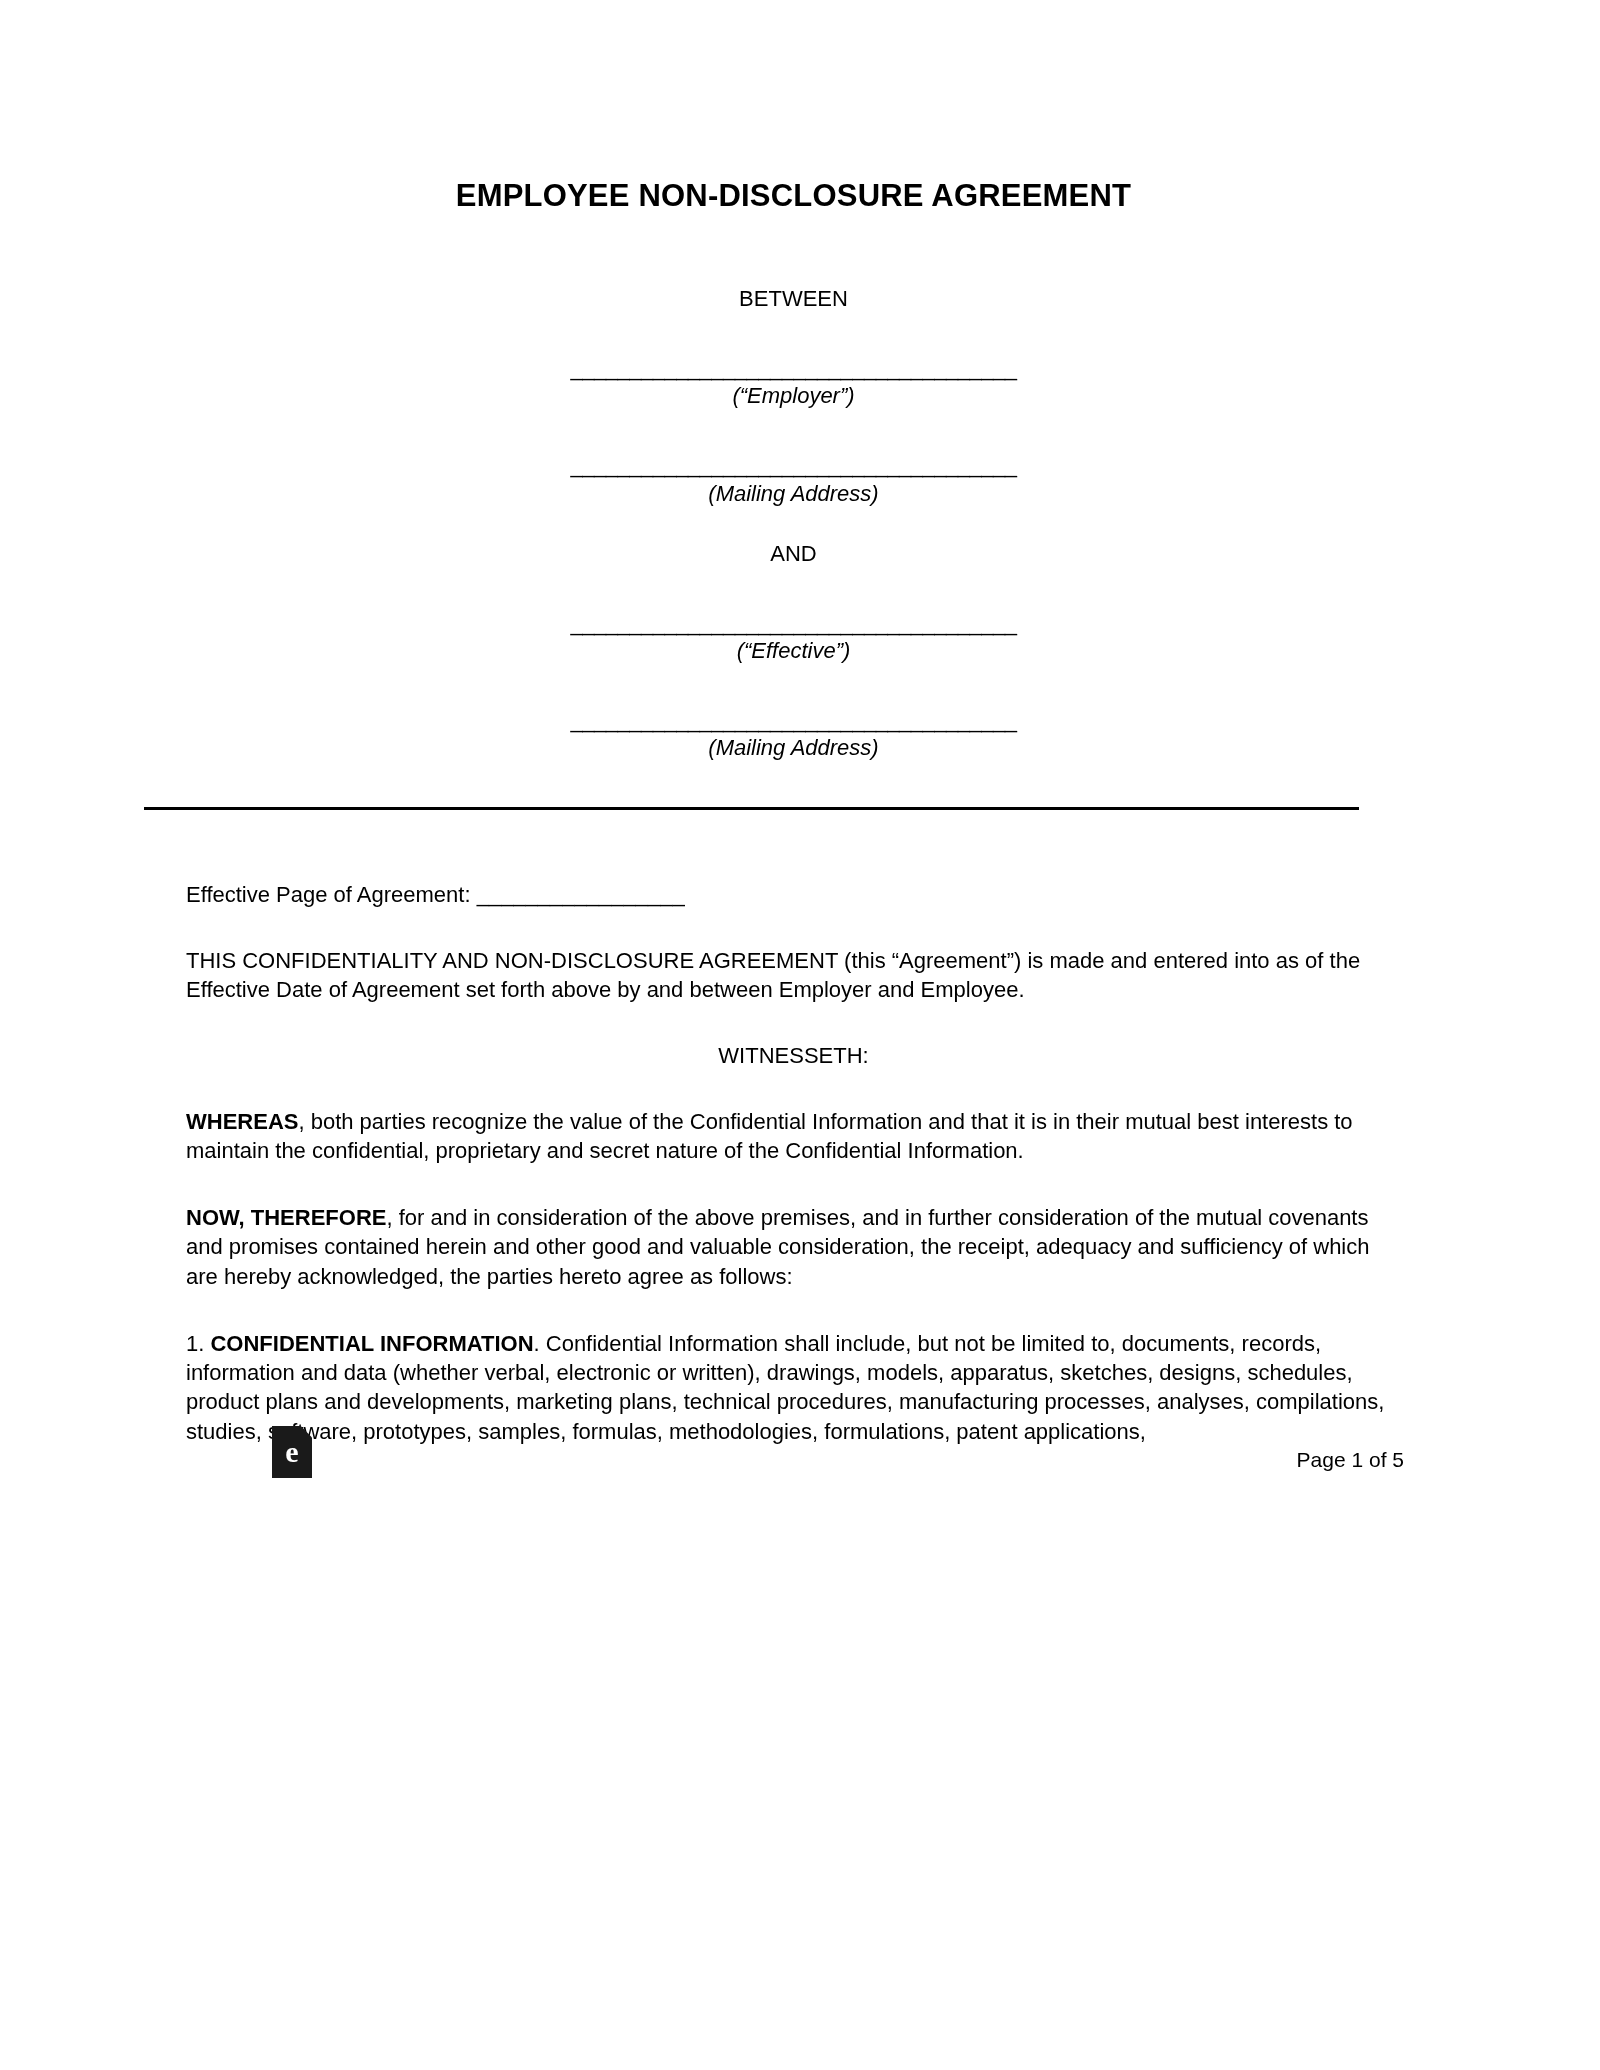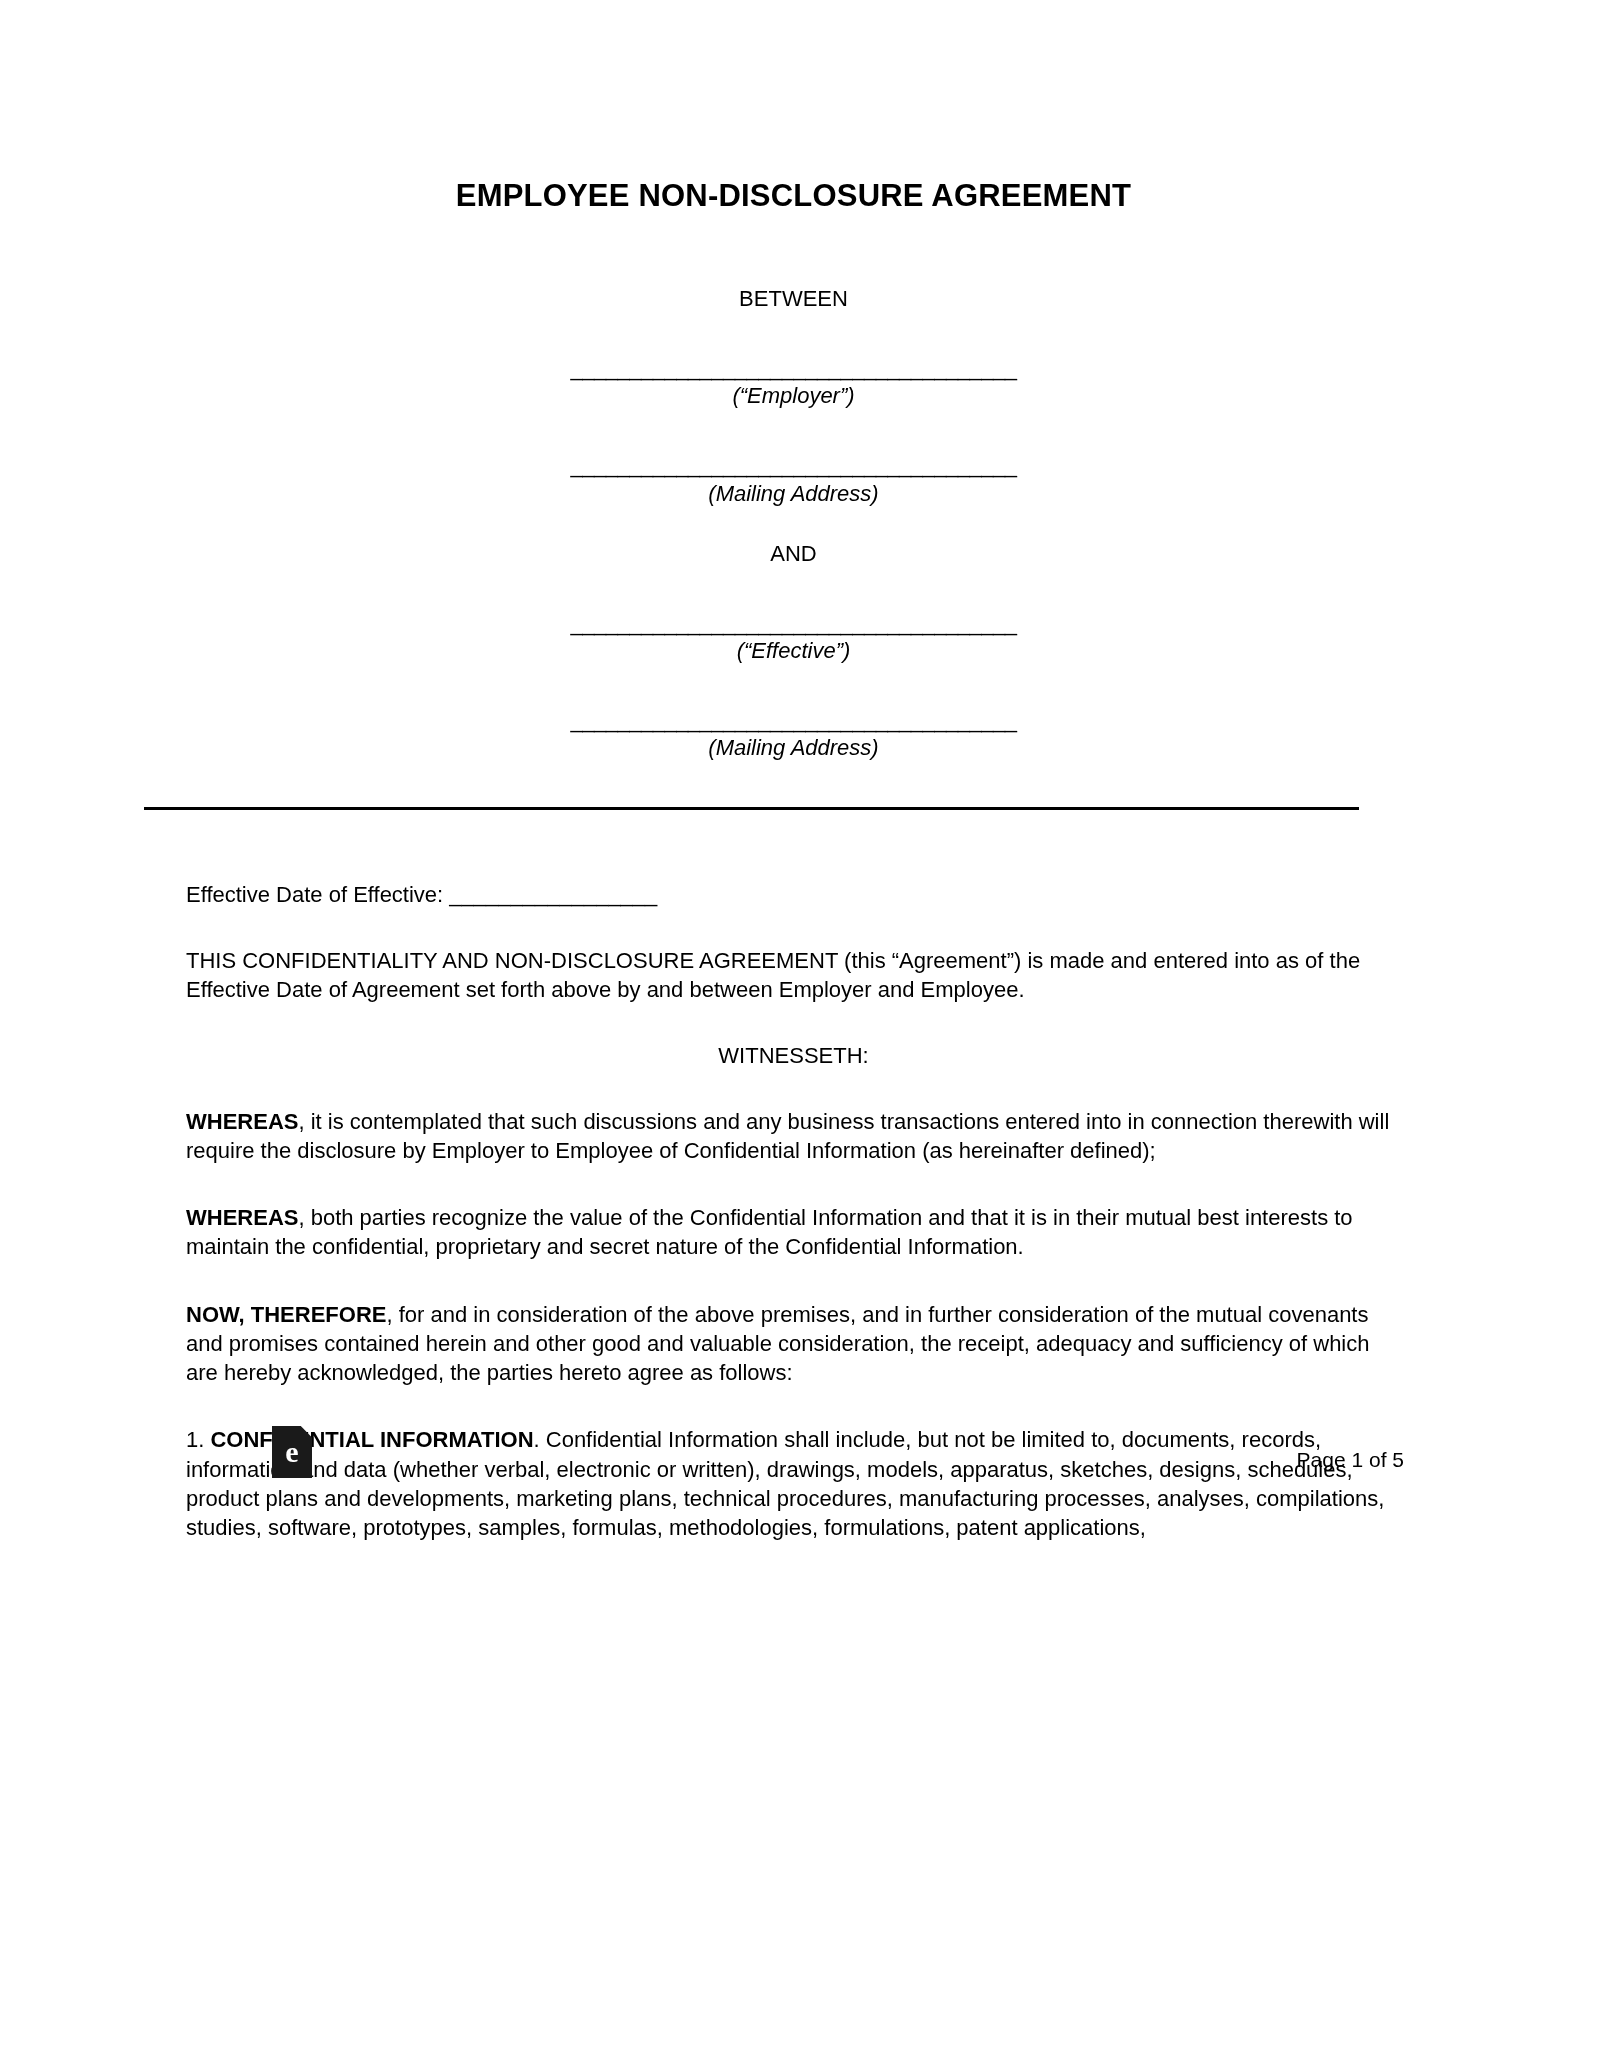--- a/index.html
+++ b/index.html
@@ -153,28 +153,27 @@
       <div class="blank-caption">(“Effective”)</div>
     </div>
 
     <div class="blank-block">
       <div class="blank-line">______________________________________</div>
       <div class="blank-caption">(Mailing Address)</div>
     </div>
 
     <hr class="hrule">
 
-    <div class="effective">Effective Date of Effective: _________________</div>
+    <div class="effective">Effective Page of Agreement: _________________</div>
 
     <div class="body-para">THIS CONFIDENTIALITY AND NON-DISCLOSURE AGREEMENT (this “Agreement”) is made and entered into as of the Effective Date of Agreement set forth above by and between Employer and Employee.</div>
 
     <div class="witness">WITNESSETH:</div>
 
 
-    <div class="body-para"><b>WHEREAS</b><span>, it is contemplated that such discussions and any business transactions entered into in connection therewith will require the disclosure by Employer to Employee of Confidential Information (as hereinafter defined);</span></div>
 
     <div class="body-para"><b>WHEREAS</b><span>, both parties recognize the value of the Confidential Information and that it is in their mutual best interests to maintain the confidential, proprietary and secret nature of the Confidential Information.</span></div>
 
     <div class="body-para"><b>NOW, THEREFORE</b><span>, for and in consideration of the above premises, and in further consideration of the mutual covenants and promises contained herein and other good and valuable consideration, the receipt, adequacy and sufficiency of which are hereby acknowledged, the parties hereto agree as follows:</span></div>
 
     <div class="body-para"><span>1. </span><b>CONFIDENTIAL INFORMATION</b><span>. Confidential Information shall include, but not be limited to, documents, records, information and data (whether verbal, electronic or written), drawings, models, apparatus, sketches, designs, schedules, product plans and developments, marketing plans, technical procedures, manufacturing processes, analyses, compilations, studies, software, prototypes, samples, formulas, methodologies, formulations, patent applications,</span></div>
 
   </div>
 
   <div class="footer">

